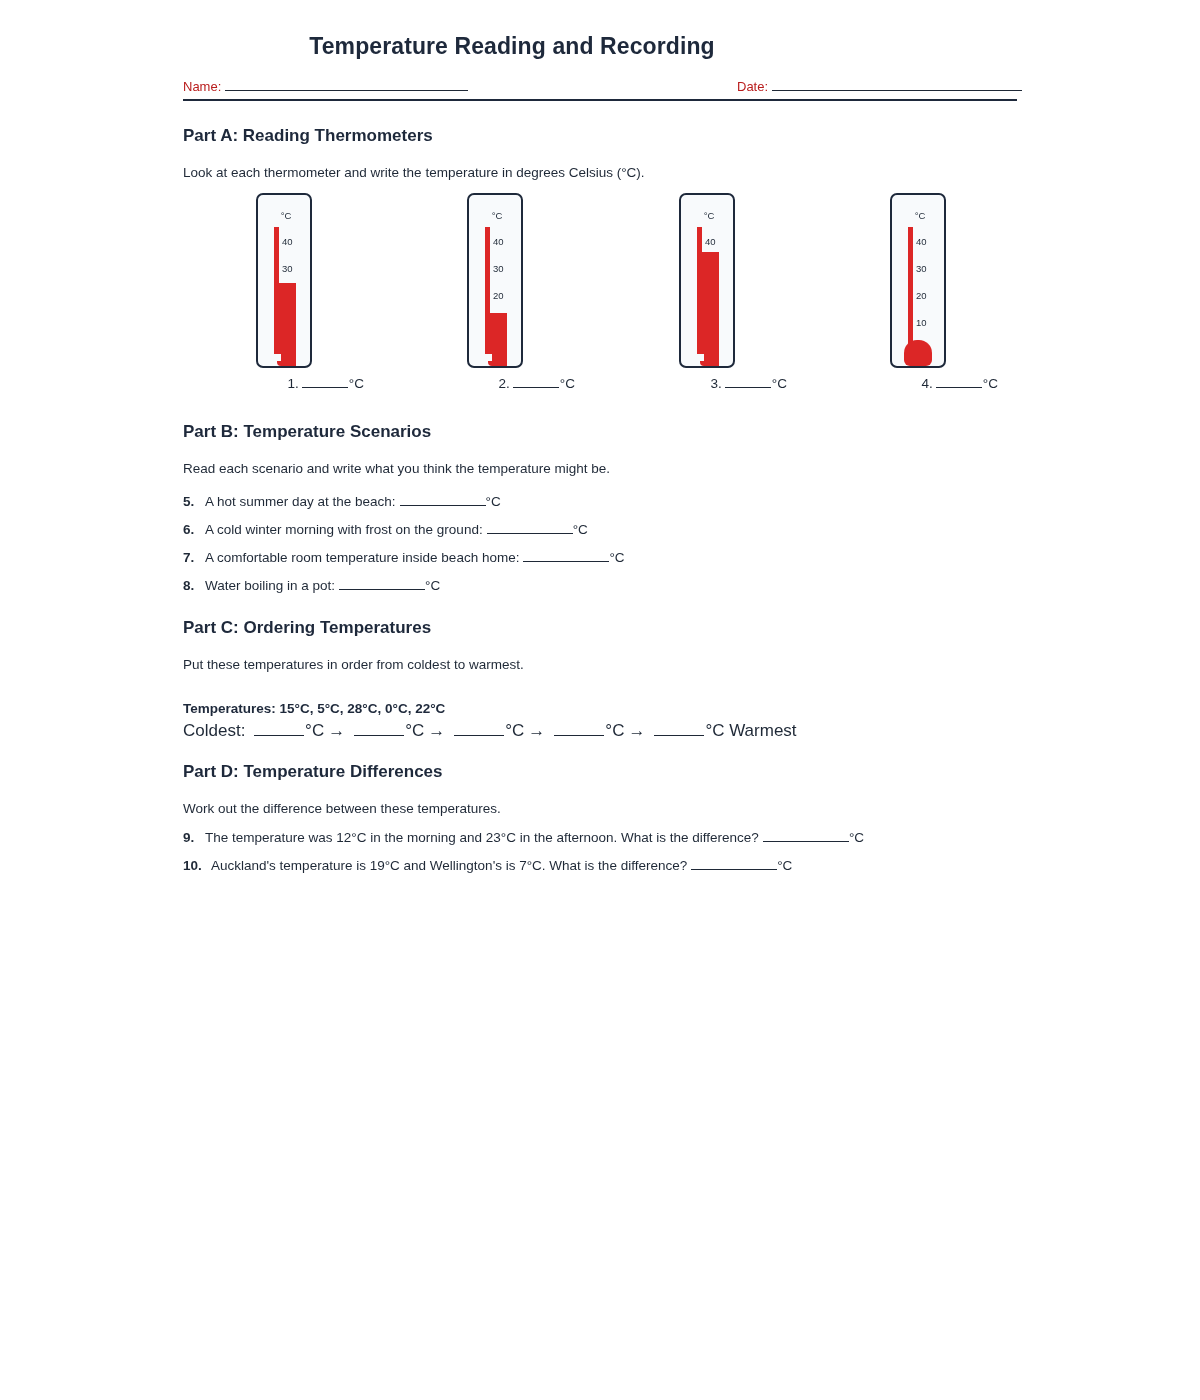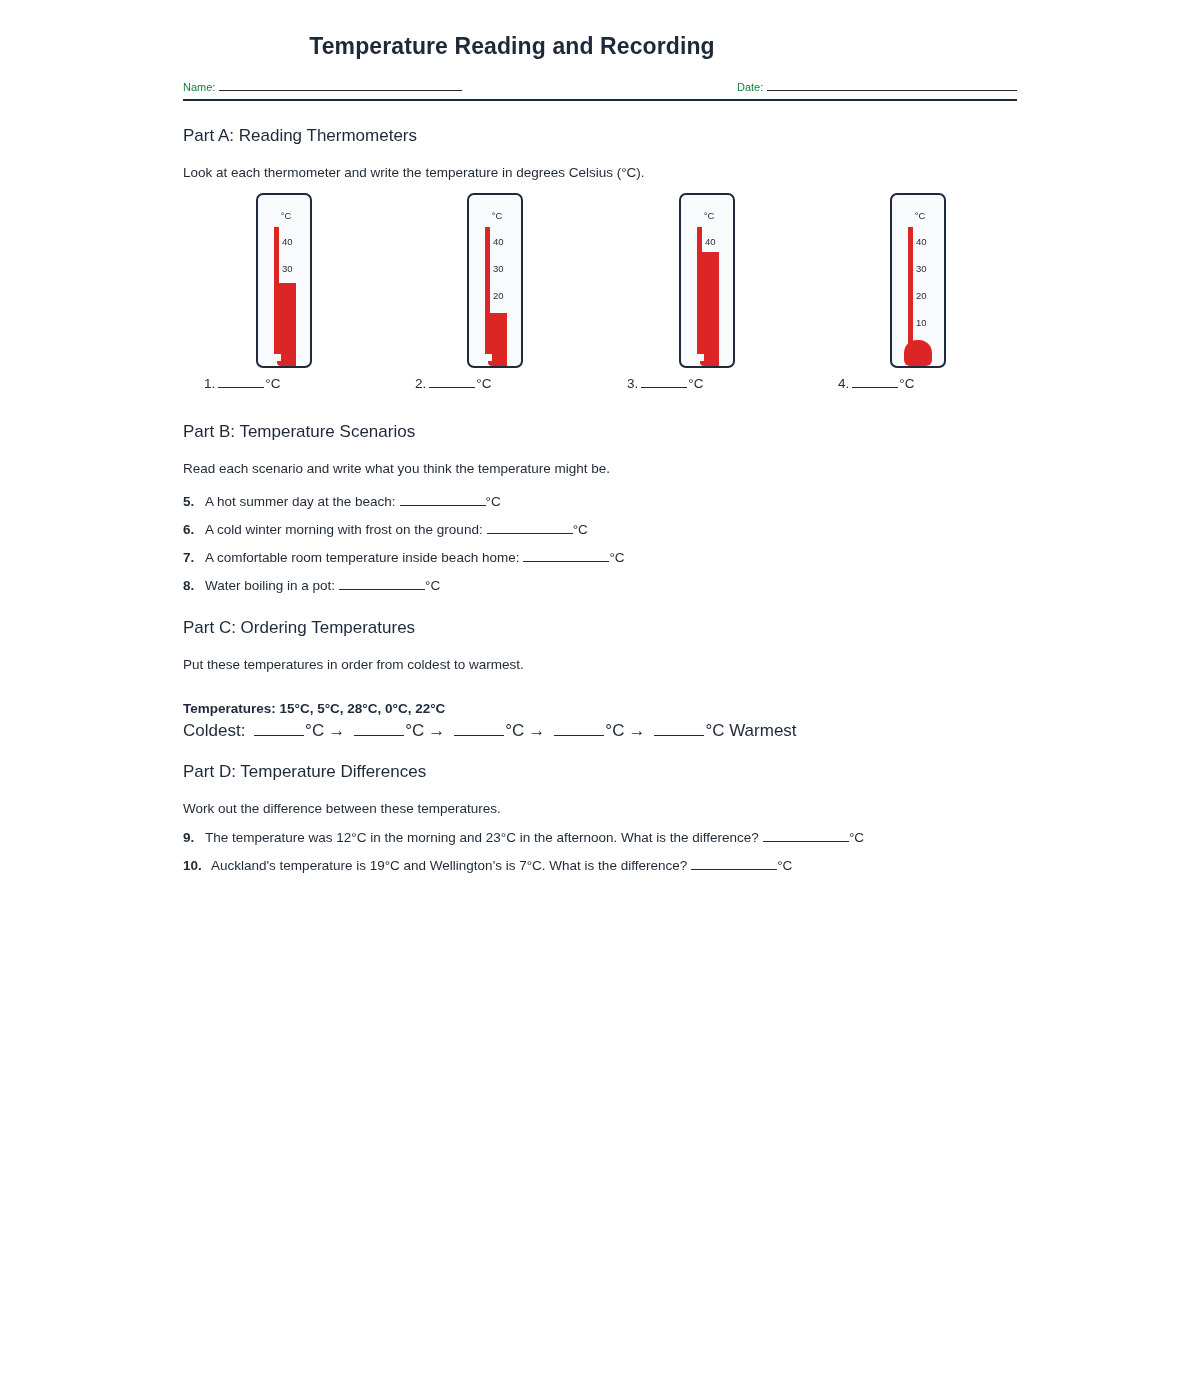--- a/index.html
+++ b/index.html
@@ -39,22 +39,22 @@
   
   .namedate-row {
     position: absolute;
     left: 183px;
     top: 78px;
     width: 834px;
     height: 20px;
   }
   .nd-group {
     position: absolute;
-    font-size: 11px;
-    color: #15803d;
+    font-size: 13px;
+    color: #b91c1c;
     white-space: nowrap;
   }
   .nd-name { left: 0; top: 0; }
   .nd-date { left: 554px; top: 0; }
   .nd-label { }
   .nd-blank {
     display: inline-block;
     border-bottom: 1px solid #1f2937;
     vertical-align: baseline;
     height: 12px;
@@ -70,21 +70,21 @@
     width: 834px;
     height: 0;
     border-top: 2px solid #1e293b;
   }
 
   
   .section-heading {
     position: absolute;
     left: 183px;
     font-size: 17px;
-    font-weight: normal;
+    font-weight: bold;
     color: #1e293b;
     white-space: nowrap;
   }
   .section-intro {
     position: absolute;
     left: 183px;
     font-size: 13.5px;
     color: #1f2937;
     white-space: nowrap;
   }
@@ -179,21 +179,21 @@
     position: absolute;
     left: 24px;
     font-size: 9.5px;
     color: #1f2937;
   }
 
   .thermo-answer {
     position: absolute;
     top: 182px;
     width: 160px;
-    text-align: left;
+    text-align: right;
     font-size: 13.5px;
     color: #1f2937;
     white-space: nowrap;
   }
   .blank-sm {
     display: inline-block;
     border-bottom: 1px solid #1f2937;
     width: 46px;
     height: 12px;
     margin: 0 1px 0 3px;

